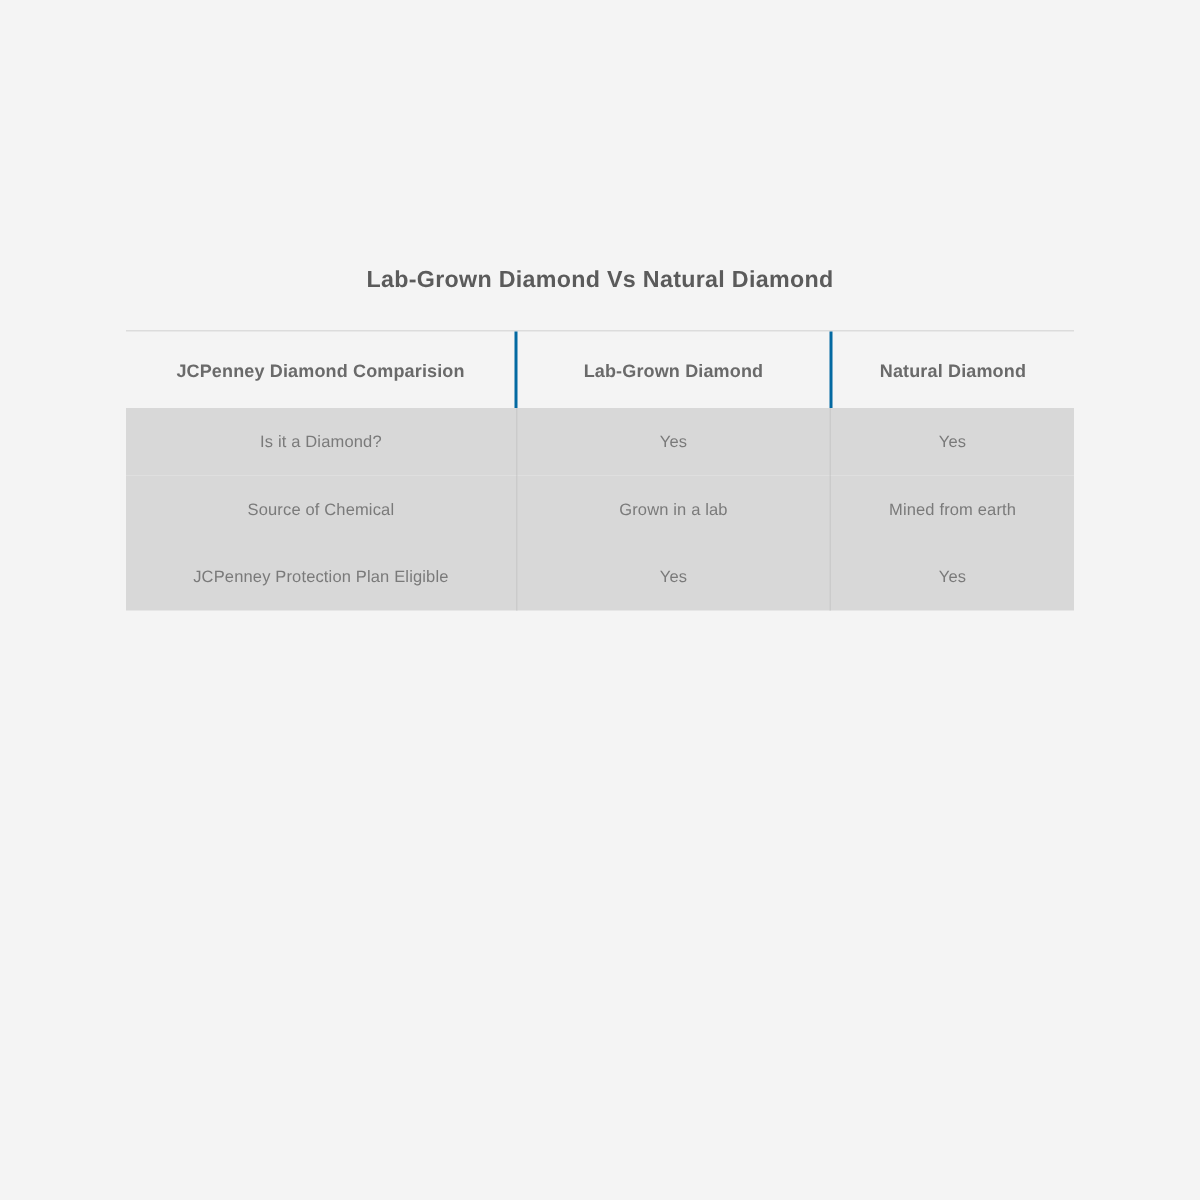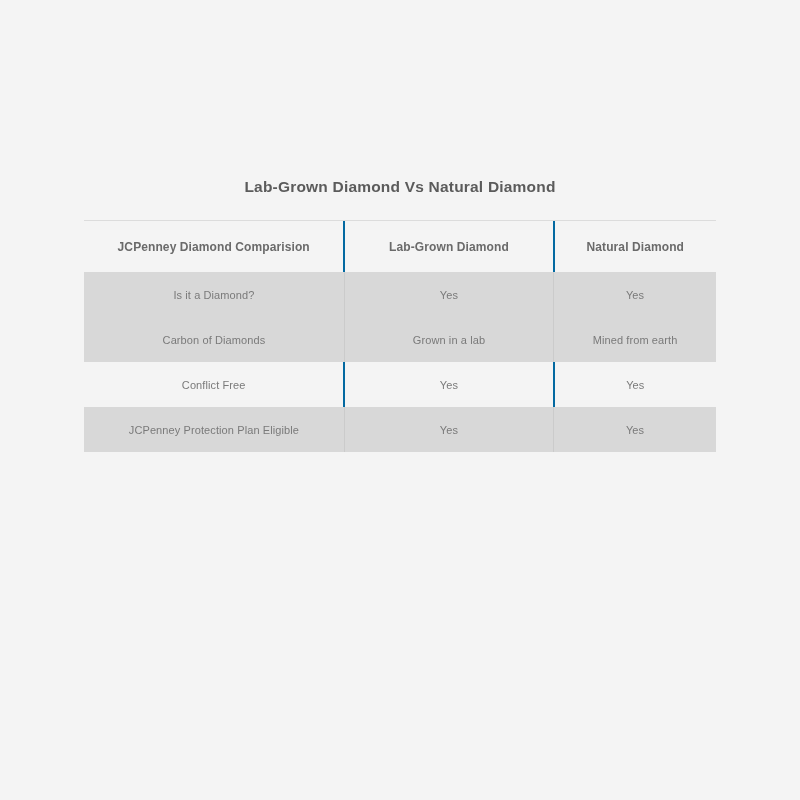--- a/index.html
+++ b/index.html
@@ -106,28 +106,23 @@
           <th class="sep-left">Natural Diamond</th>
         </tr>
       </thead>
       <tbody>
         <tr class="shaded">
           <td>Is it a Diamond?</td>
           <td class="sep-left">Yes</td>
           <td class="sep-left">Yes</td>
         </tr>
         <tr class="shaded">
-          <td>Carbon of Diamonds</td>
+          <td>Source of Chemical</td>
           <td class="sep-left">Grown in a lab</td>
           <td class="sep-left">Mined from earth</td>
-        </tr>
-        <tr class="plain">
-          <td>Conflict Free</td>
-          <td class="sep-left">Yes</td>
-          <td class="sep-left">Yes</td>
         </tr>
         <tr class="shaded">
           <td>JCPenney Protection Plan Eligible</td>
           <td class="sep-left">Yes</td>
           <td class="sep-left">Yes</td>
         </tr>
       </tbody>
     </table>
 
   </div>

